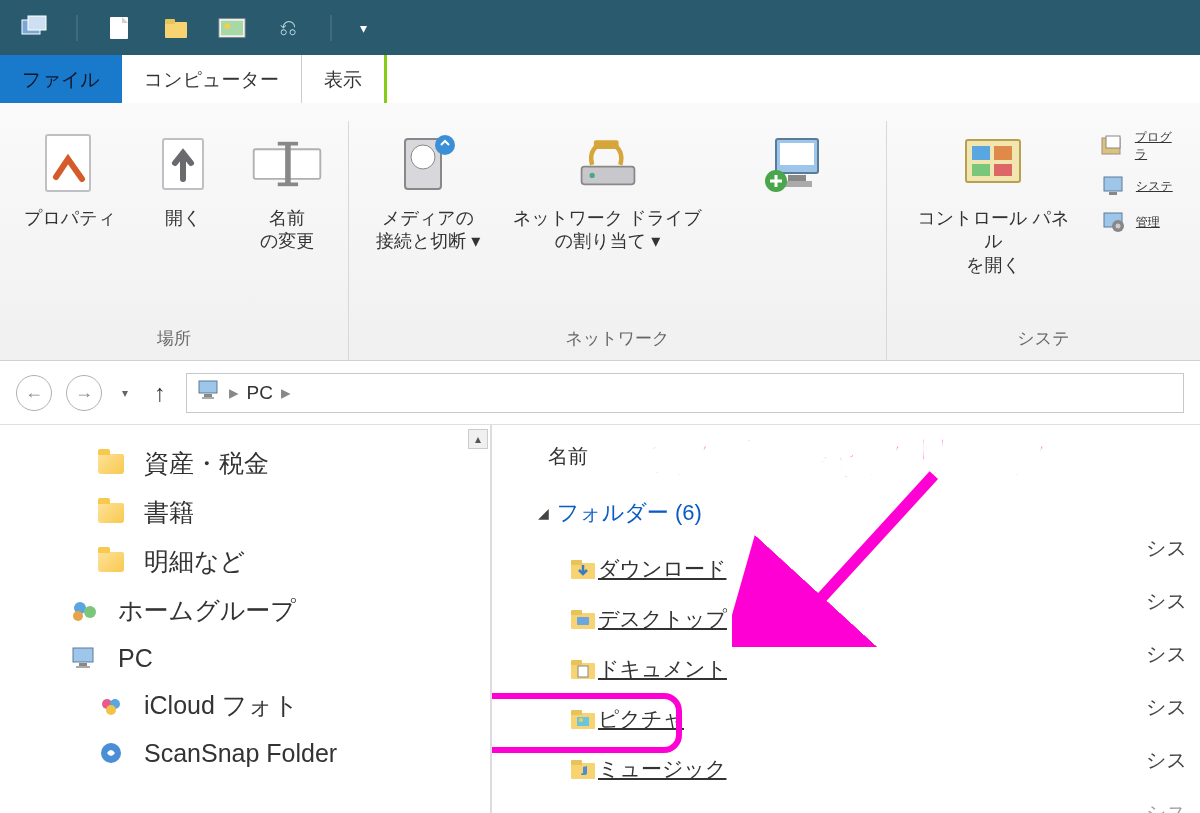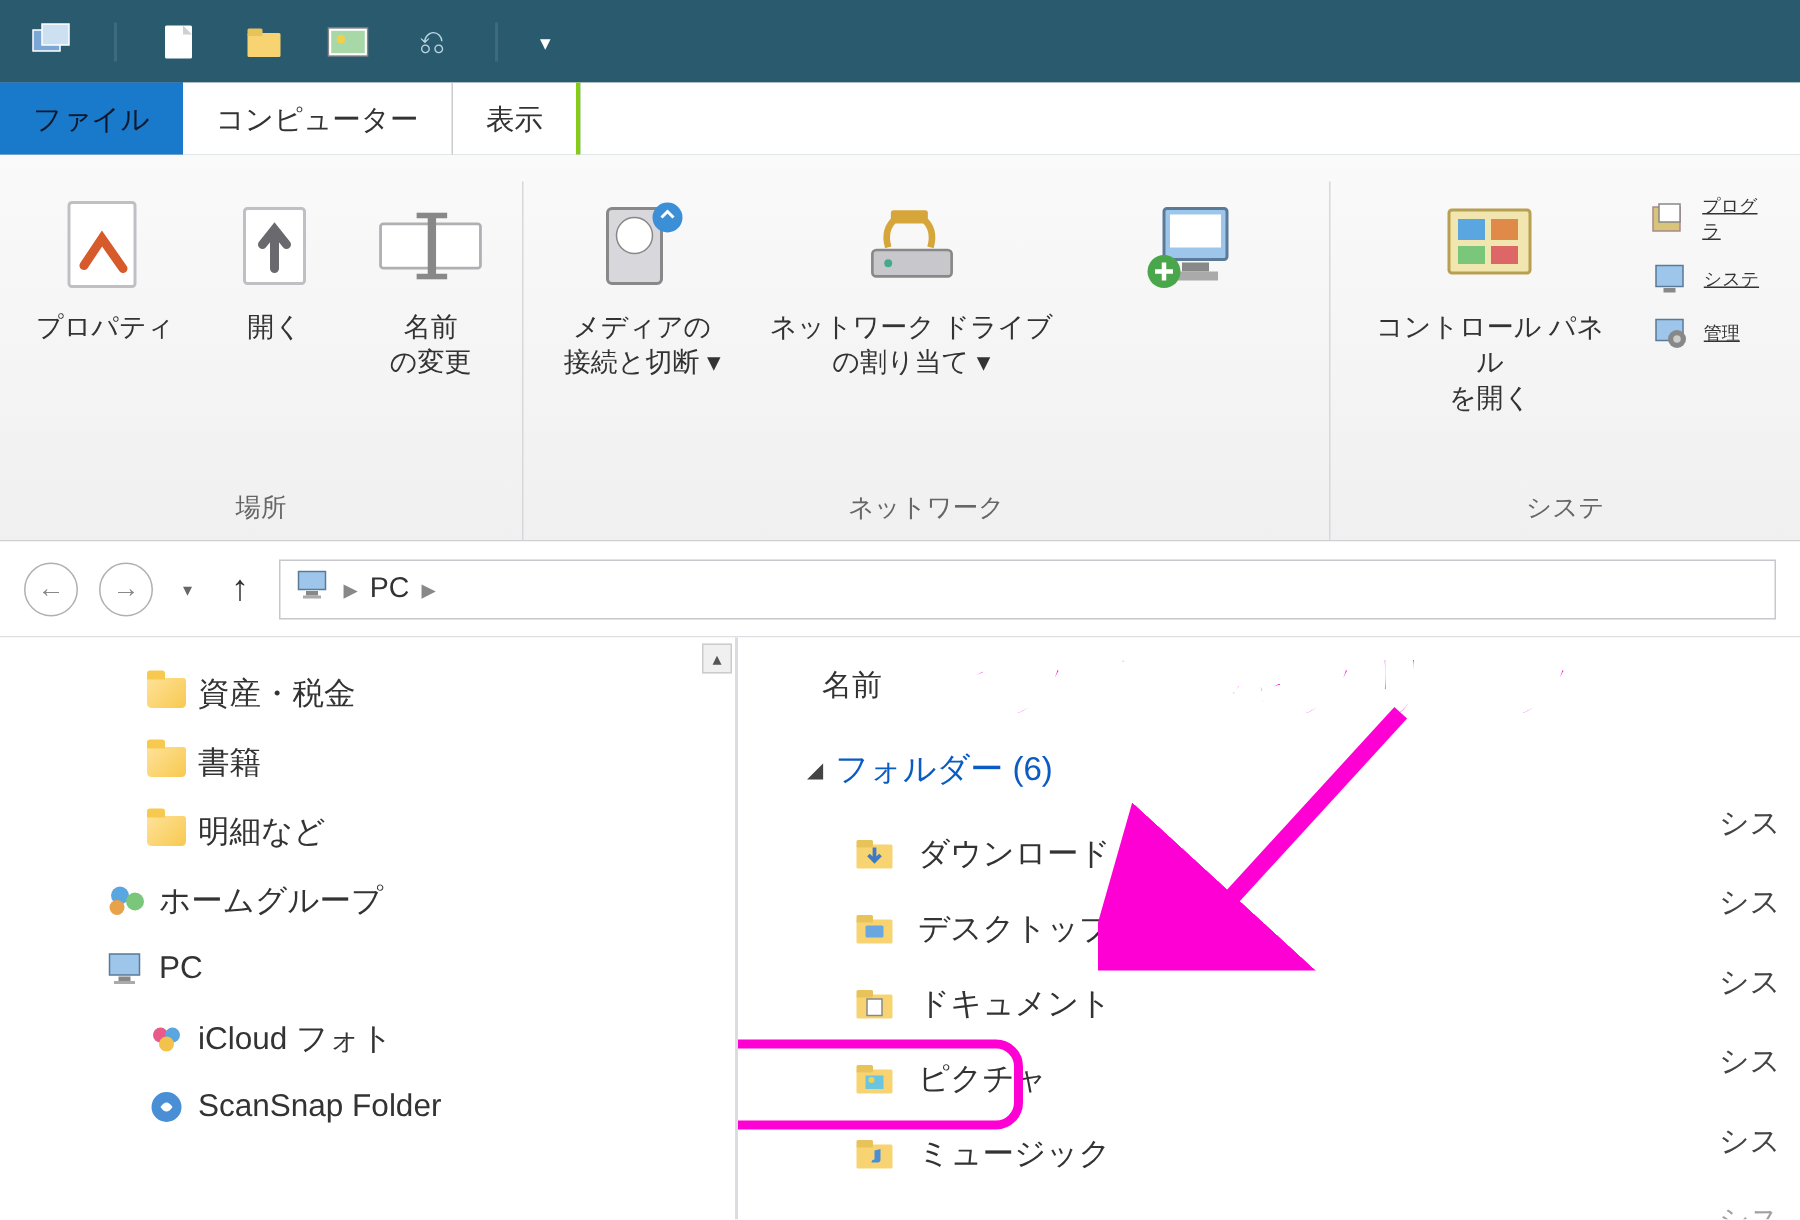--- a/index.html
+++ b/index.html
@@ -29,30 +29,30 @@
 
 .navbar { height: 64px; background: #fff; border-bottom: 1px solid #e0e0e4; display: flex; align-items: center; padding: 0 16px; gap: 14px; }
 .nav-arrow { width: 36px; height: 36px; border: 1.5px solid #b0b0b4; border-radius: 50%; display: flex; align-items: center; justify-content: center; color: #888; font-size: 18px; cursor: pointer; }
 .nav-arrow.mini { border: none; font-size: 12px; color: #666; width: 18px; }
 .nav-up { font-size: 24px; color: #333; cursor: pointer; margin: 0 6px; }
 .addr { flex: 1; height: 40px; border: 1px solid #c8c8cc; background: #fff; display: flex; align-items: center; padding: 0 10px; gap: 8px; font-size: 19px; color: #333; }
 .addr .pc-ic { font-size: 20px; }
 
 .workspace { display: flex; height: calc(813px - 55px - 48px - 258px - 64px); }
 .tree { width: 492px; background: #fff; border-right: 2px solid #dcdce0; padding: 14px 0; position: relative; overflow: hidden; }
-.tree-item { display: flex; align-items: center; gap: 6px; padding: 8px 0 8px 96px; font-size: 21px; color: #333; cursor: pointer; }
+.tree-item { display: flex; align-items: center; gap: 18px; padding: 8px 0 8px 96px; font-size: 25px; color: #333; cursor: pointer; }
 .tree-item.lvl1 { padding-left: 70px; }
 .tree-item .ti { width: 30px; height: 30px; display: flex; align-items: center; justify-content: center; font-size: 26px; }
 .tree-scroll { position: absolute; right: 2px; top: 4px; width: 20px; height: 20px; background: #f0f0f0; border: 1px solid #ccc; display: flex; align-items: center; justify-content: center; font-size: 12px; color: #555; }
 
 .content { flex: 1; background: #fff; padding: 18px 0 0 46px; position: relative; overflow: hidden; }
 .col-header { font-size: 20px; color: #333; padding: 0 0 20px 10px; }
 .group-header { font-size: 22px; color: #0a5bc4; padding: 8px 0 16px 0; display: flex; align-items: center; gap: 8px; }
 .group-header .tri { font-size: 14px; color: #444; }
-.file-item { display: flex; align-items: center; gap: 14px; padding: 10px 0 10px 30px; font-size: 21px; color: #333; cursor: pointer; }
+.file-item { display: flex; align-items: center; padding: 10px 0 10px 30px; font-size: 21px; color: #333; cursor: pointer; text-decoration: underline; }
 .file-item .fi { width: 30px; height: 30px; display: flex; align-items: center; justify-content: center; font-size: 26px; }
 
 .type-col { position: absolute; right: 0; top: 110px; width: 54px; display: flex; flex-direction: column; gap: 26px; }
 .type-col span { font-size: 20px; color: #444; white-space: nowrap; }
 
 .annotation { position: absolute; top: 0; left: 130px; pointer-events: none; }
 .anno-text { font-size: 46px; font-weight: 700; color: #ff00d4; -webkit-text-stroke: 2px #fff; text-shadow: 2px 2px 0 #fff, -2px -2px 0 #fff, 2px -2px 0 #fff, -2px 2px 0 #fff; letter-spacing: 1px; white-space: nowrap; }
 .anno-arrow { width: 240px; height: 180px; position: absolute; top: 42px; left: 110px; }
 .highlight-box { position: absolute; border: 6px solid #ff00d4; border-radius: 18px; left: -18px; top: 268px; width: 208px; height: 60px; pointer-events: none; }
 

